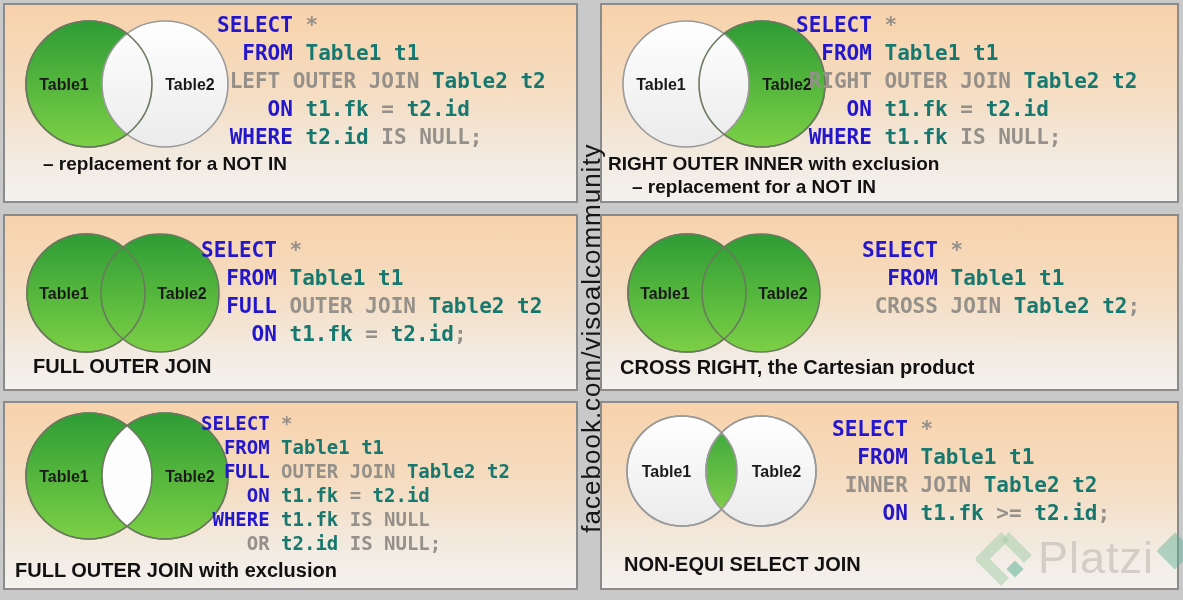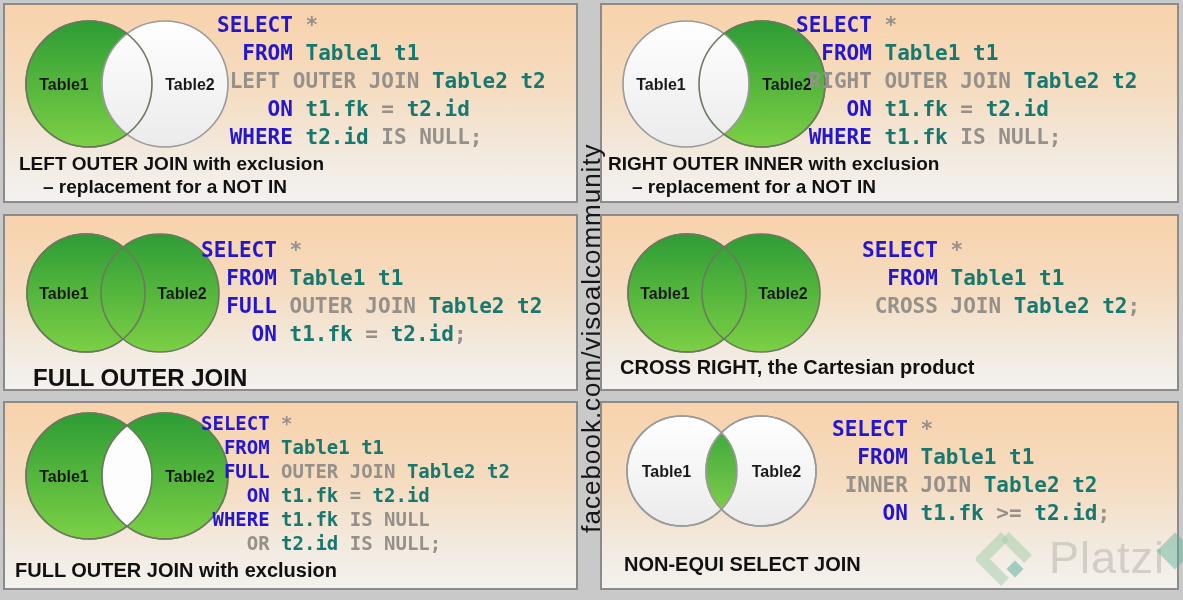--- a/index.html
+++ b/index.html
@@ -31,36 +31,36 @@
   .p1 .code{left:212px;top:6px;}
   .p2 .code{left:194px;top:6px;}
   .p3 .code{left:196px;top:20px;}
   .p4 .code{left:260px;top:20px;}
   .p5 .code{left:196px;top:8px;font-size:19px;line-height:24px;}
   .p6 .code{left:230px;top:12px;}
 
   .caption{position:absolute;font-weight:bold;font-size:19px;line-height:23px;color:#111;}
   .p1 .caption{left:14px;top:147px;}
   .p2 .caption{left:6px;top:147px;}
-  .p3 .caption{left:28px;top:150px;font-size:24px;}
+  .p3 .caption{left:28px;top:139px;font-size:20px;}
   .p4 .caption{left:18px;top:140px;font-size:20px;}
   .p5 .caption{left:10px;top:156px;font-size:20px;}
   .p6 .caption{left:22px;top:150px;font-size:20px;}
   .cap2{margin-left:24px;}
 
   #strip{
     position:absolute;left:289px;top:325px;width:600px;height:26px;
     transform:rotate(-90deg);transform-origin:center;
     text-align:center;font-size:26px;letter-spacing:1px;color:#161616;white-space:nowrap;
   }
 
   #watermark{position:absolute;left:972px;top:518px;width:208px;height:78px;pointer-events:none;}
   #wm-logo{position:absolute;left:4px;top:12px;}
   #wm-text{position:absolute;left:66px;top:14px;font-size:45px;color:rgba(205,200,192,0.85);
-           font-family:"Liberation Sans",sans-serif;letter-spacing:1px;margin-left:11px;}
+           font-family:"Liberation Sans",sans-serif;letter-spacing:1px;}
   #wm-diamond2{position:absolute;left:190px;top:20px;width:26px;height:26px;
                background:rgba(90,175,150,0.45);transform:rotate(45deg);}
 </style>
 </head>
 <body>
 
 <div id="page">
 
   <div class="panel p1">
     <div class="venn"><svg width="214" height="134">
@@ -82,21 +82,20 @@
             </clipPath>
       </defs>
       <circle cx="70" cy="67" r="63" fill="url(#gg0)" stroke="#6b7a5e" stroke-width="1.6"></circle>
           <circle cx="146" cy="67" r="63" fill="url(#ww0)" stroke="#9a9a9a" stroke-width="1.6"></circle>
           <circle cx="70" cy="67" r="63" fill="none" stroke="#6b7a5e" stroke-width="1.6"></circle>
       <text x="45" y="73" text-anchor="middle" font-family="Liberation Sans,sans-serif" font-size="16" font-weight="bold" fill="#1a1a1a">Table1</text>
       <text x="171" y="73" text-anchor="middle" font-family="Liberation Sans,sans-serif" font-size="16" font-weight="bold" fill="#1a1a1a">Table2</text>
     </svg></div>
     <div class="code"><div><span style="color: rgb(35, 22, 205);">SELECT</span><span style="color: rgb(149, 144, 138);"> *</span></div><div><span style="color: rgb(35, 22, 205);">  FROM</span><span style="color: rgb(23, 120, 111);"> Table1 t1</span></div><div><span style="color: rgb(149, 144, 138);"> LEFT OUTER JOIN</span><span style="color: rgb(23, 120, 111);"> Table2 t2</span></div><div><span style="color: rgb(35, 22, 205);">    ON</span><span style="color: rgb(23, 120, 111);"> t1.fk</span><span style="color: rgb(149, 144, 138);"> =</span><span style="color: rgb(23, 120, 111);"> t2.id</span></div><div><span style="color: rgb(35, 22, 205);"> WHERE</span><span style="color: rgb(23, 120, 111);"> t2.id</span><span style="color: rgb(149, 144, 138);"> IS NULL;</span></div></div>
     <div class="caption">
-      <div class="cap1">LEFT OUTER JOIN with exclusion</div>
       <div class="cap2">– replacement for a NOT IN</div>
     </div>
   </div>
 
   <div class="panel p2">
     <div class="venn"><svg width="214" height="134">
       <defs>
         <linearGradient id="gg1" x1="0" y1="0" x2="0" y2="1">
           <stop offset="0" stop-color="#2d9c35"></stop>
               <stop offset="1" stop-color="#7cd045"></stop>

